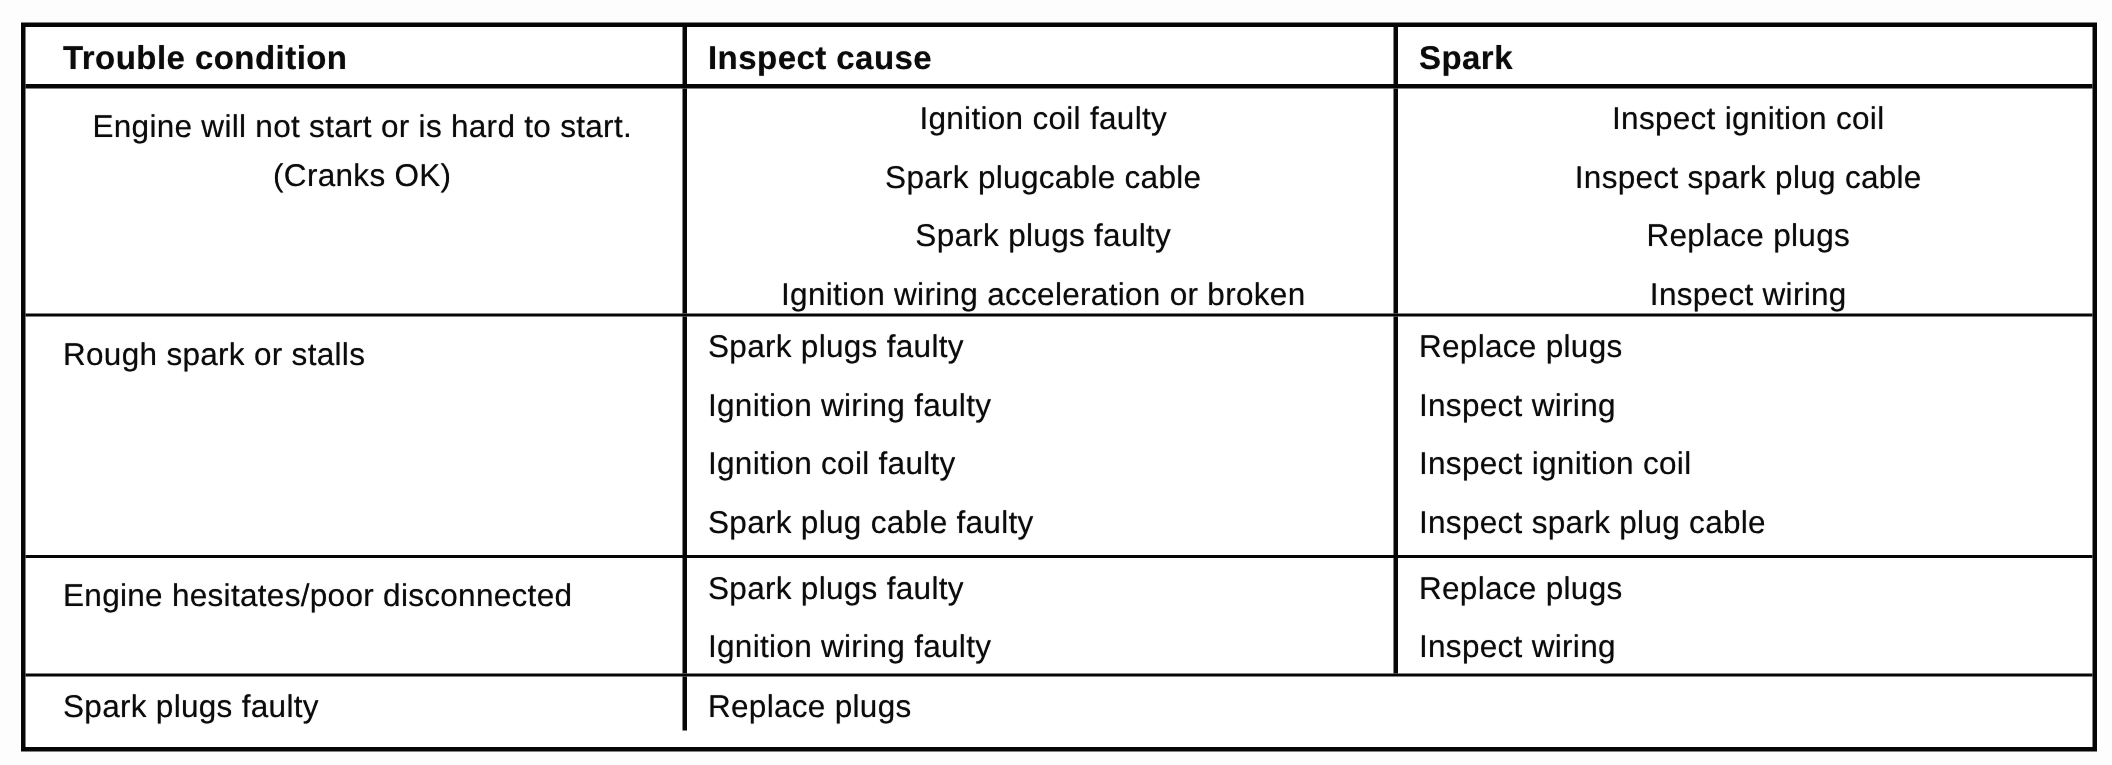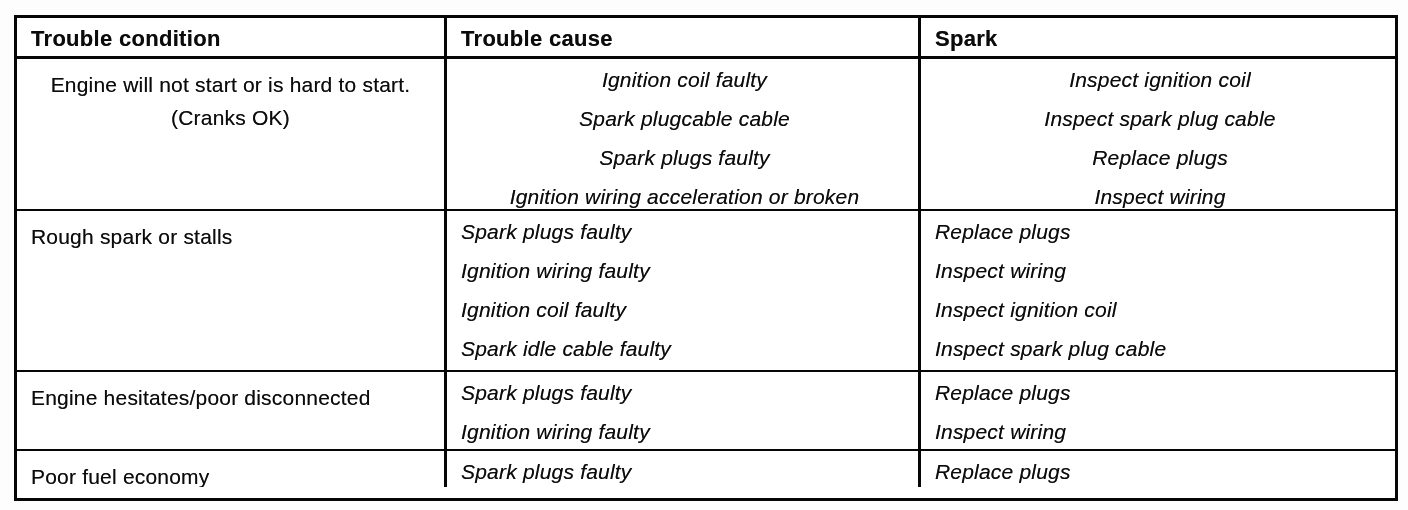--- a/index.html
+++ b/index.html
@@ -29,20 +29,21 @@
     border: 3px solid #060606;
     box-sizing: border-box;
     background: #ffffff;
     color: #0b0b0b;
   }
 
   .row {
     display: grid;
     grid-template-columns: 430px 474px 1fr;
     box-sizing: border-box;
+    padding-left: 11px;
   }
 
   .cell {
     box-sizing: border-box;
     padding: 9px 10px 0 14px;
     overflow: hidden;
   }
 
   .cell.col-condition,
   .cell.col-cause {
@@ -82,40 +83,39 @@
   .condition-text {
     display: block;
     line-height: 33px;
     padding-right: 4px;
   }
 
   .item {
     line-height: 23px;
     margin-bottom: 16px;
     white-space: nowrap;
-    font-style: italic;
   }
   .item:last-child {
     margin-bottom: 0;
   }
 
   
   .doc-table {
     text-shadow: 0 0 0.6px rgba(0,0,0,0.55);
   }
 </style>
 </head>
 <body>
 
 <div class="page">
   <div class="doc-table">
 
     <div class="row header-row">
       <div class="cell col-condition header-cell">Trouble condition</div>
-      <div class="cell col-cause header-cell">Trouble cause</div>
+      <div class="cell col-cause header-cell">Inspect cause</div>
       <div class="cell col-remedy header-cell">Spark</div>
     </div>
 
     <div id="table-body">
   <div class="row body-row">
     <div class="cell col-condition">
       <span class="condition-text">Engine will not start or is hard to start.  (Cranks OK)</span>
     </div>
     <div class="cell col-cause">
             <div class="item">Ignition coil faulty</div>
@@ -132,21 +132,21 @@
   </div>
 
   <div class="row body-row">
     <div class="cell col-condition">
       <span class="condition-text">Rough spark or stalls</span>
     </div>
     <div class="cell col-cause">
             <div class="item">Spark plugs faulty</div>
             <div class="item">Ignition wiring faulty</div>
             <div class="item">Ignition coil faulty</div>
-            <div class="item">Spark idle cable faulty</div>
+            <div class="item">Spark plug cable faulty</div>
           </div>
     <div class="cell col-remedy">
             <div class="item">Replace plugs</div>
             <div class="item">Inspect wiring</div>
             <div class="item">Inspect ignition coil</div>
             <div class="item">Inspect spark plug cable</div>
           </div>
   </div>
 
   <div class="row body-row">
@@ -157,23 +157,20 @@
             <div class="item">Spark plugs faulty</div>
             <div class="item">Ignition wiring faulty</div>
           </div>
     <div class="cell col-remedy">
             <div class="item">Replace plugs</div>
             <div class="item">Inspect wiring</div>
           </div>
   </div>
 
   <div class="row body-row">
-    <div class="cell col-condition">
-      <span class="condition-text">Poor fuel economy</span>
-    </div>
     <div class="cell col-cause">
             <div class="item">Spark plugs faulty</div>
           </div>
     <div class="cell col-remedy">
             <div class="item">Replace plugs</div>
           </div>
   </div>
 </div>
 
   </div>

